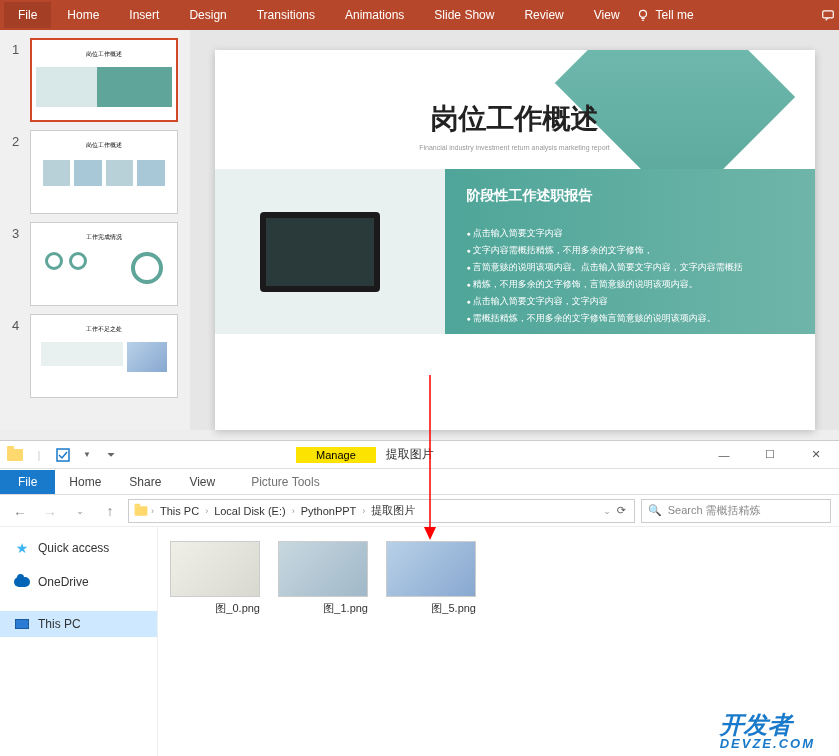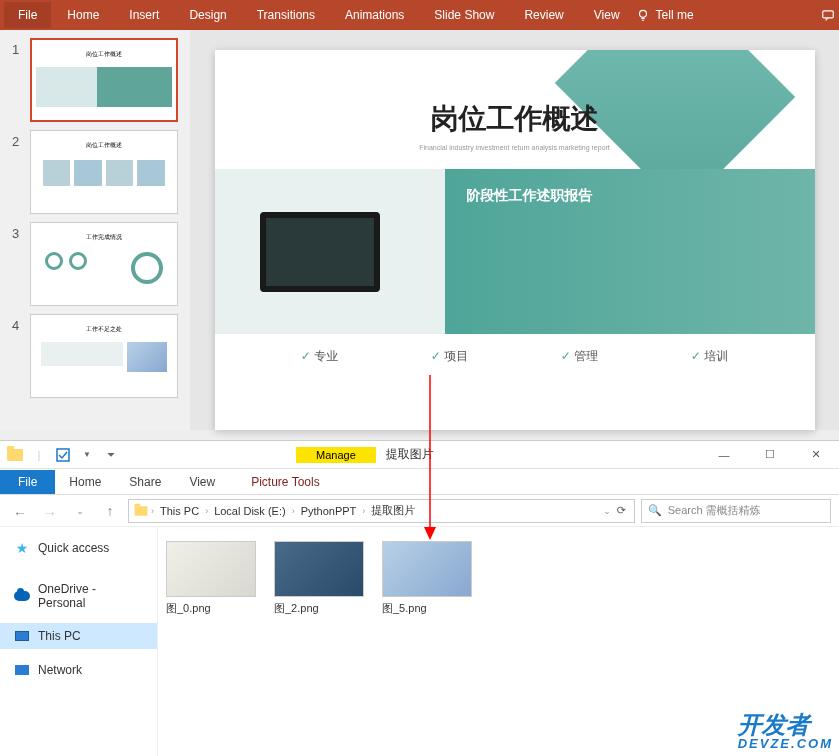--- a/index.html
+++ b/index.html
@@ -50,52 +50,52 @@
 .folder-ico::before{content:"";position:absolute;top:-3px;left:0;width:7px;height:3px;background:#ffd86e;border-radius:1px 1px 0 0}
 .manage-grp{margin-left:170px;display:flex;flex-direction:column;align-items:center}
 .manage-lbl{background:#fde300;padding:2px 20px;font-size:11px}
 .exp-title{margin-left:10px;font-size:12px;color:#333}
 .win-btns{margin-left:auto;display:flex}
 .win-btn{width:46px;height:28px;display:flex;align-items:center;justify-content:center;font-size:11px;color:#555}
 
 .exp-ribbon{height:26px;background:#fff;display:flex;align-items:flex-end;font-size:12px;border-bottom:1px solid #ddd}
 .exp-file-tab{background:#1979ca;color:#fff;padding:5px 18px;font-size:12px}
 .exp-tab{padding:5px 14px;color:#444}
-.exp-tool{padding:5px 14px;color:#7f1d1d;margin-left:8px}
+.exp-tool{padding:5px 14px;color:#737373;margin-left:8px}
 
 .exp-addr{height:32px;display:flex;align-items:center;padding:4px 8px;gap:6px;border-bottom:1px solid #eee}
 .nav-btn{width:24px;height:24px;display:flex;align-items:center;justify-content:center;color:#888;font-size:14px}
 .addr-bar{flex:1;height:24px;border:1px solid #ccc;display:flex;align-items:center;padding:0 4px;font-size:11px;gap:2px}
 .crumb{padding:2px 4px;color:#333}
 .crumb-sep{color:#999;font-size:9px}
 .search-bar{width:190px;height:24px;border:1px solid #ccc;display:flex;align-items:center;padding:0 6px;font-size:11px;color:#888;gap:6px}
 
 .exp-body{flex:1;display:flex}
 .nav-pane{width:158px;border-right:1px solid #eee;padding:8px 0;font-size:12px}
 .nav-item{display:flex;align-items:center;gap:8px;padding:5px 14px;color:#333}
 .nav-item.sel{background:#cde8ff}
 .nav-ico{width:16px;height:16px;display:flex;align-items:center;justify-content:center}
 .star-ico{color:#3eb5f1;font-size:14px}
 .cloud-ico{width:16px;height:10px;background:#0364b8;border-radius:6px;position:relative}
 .cloud-ico::before{content:"";position:absolute;width:7px;height:7px;background:#0364b8;border-radius:50%;top:-3px;left:3px}
 .pc-ico{width:14px;height:10px;background:#2b7cd3;border:1px solid #1a5a9e}
 .net-ico{width:14px;height:10px;background:#2b7cd3}
 
 .files{flex:1;padding:14px 8px;display:flex;gap:14px;align-items:flex-start;flex-wrap:wrap}
-.file-item{width:94px;display:flex;flex-direction:column;align-items:flex-start;gap:4px}
+.file-item{width:94px;display:flex;flex-direction:column;align-items:flex-end;gap:4px}
 .file-thumb{width:90px;height:56px;background:#ddd;border:1px solid #ccc;background-size:cover}
 .ft0{background:linear-gradient(135deg,#f0f0e8,#d8d8d0)}
 .ft1{background:linear-gradient(135deg,#c8d8e0,#a0b8c8)}
 .ft2{background:linear-gradient(135deg,#4a6a8a,#2a4a6a)}
 .ft3{background:linear-gradient(135deg,#d8d0c8,#b8a898)}
 .ft4{background:linear-gradient(135deg,#e8e0d8,#c8b8a8)}
 .ft5{background:linear-gradient(135deg,#b8d0e8,#88a8d0)}
 .file-name{font-size:11px;color:#333;text-align:center}
 
-.watermark{position:absolute;right:6px;bottom:6px;color:#1979ca;font-size:24px;font-weight:700;font-style:italic;font-family:Arial;line-height:1;z-index:200}
+.watermark{position:absolute;right:24px;bottom:6px;color:#1979ca;font-size:24px;font-weight:700;font-style:italic;font-family:Arial;line-height:1;z-index:200}
 .watermark .sm{font-size:13px;letter-spacing:2px;display:block;color:#1979ca}
 </style>
 </head>
 <body>
 
 <div class="ppt">
   <div class="ribbon">
     <div class="tab">File</div>
     <div class="tab">Home</div>
     <div class="tab">Insert</div>
@@ -180,27 +180,29 @@
         <div class="slide-title">岗位工作概述</div>
         <div class="slide-sub">Financial industry investment return analysis marketing report</div>
         <div class="slide-body">
           <div class="slide-img">
               <div class="slide-img-inner">
                 <div class="monitor"></div>
               </div>
             </div>
           <div class="slide-text">
             <h3>阶段性工作述职报告</h3>
-          </div>
-        </div>
-        <div class="slide-bottom">
-          <span>专业</span>
-          <span>项目</span>
-          <span>管理</span>
-          <span>培训</span>
+            <ul>
+              <li>点击输入简要文字内容</li>
+              <li>文字内容需概括精炼，不用多余的文字修饰，</li>
+              <li>言简意赅的说明该项内容。点击输入简要文字内容，文字内容需概括</li>
+              <li>精炼，不用多余的文字修饰，言简意赅的说明该项内容。</li>
+              <li>点击输入简要文字内容，文字内容</li>
+              <li>需概括精炼，不用多余的文字修饰言简意赅的说明该项内容。</li>
+            </ul>
+          </div>
         </div>
       </div>
     </div>
   </div>
 </div>
 
 <svg class="arrow" width="20" height="170">
   <line x1="10" y1="0" x2="10" y2="155" stroke="#ff0000" stroke-width="1.5"></line>
   <polygon points="10,165 4,152 16,152" fill="#ff0000"></polygon>
 </svg>
@@ -265,51 +267,45 @@
     </div>
   </div>
 
   <div class="exp-body">
     <div class="nav-pane">
       <div class="nav-item">
           <div class="nav-ico star-ico">★</div>
           <span>Quick access</span>
         </div>
       <div style="height:8px"></div>
-      <div style="height:8px"></div>
       <div class="nav-item">
           <div class="nav-ico">
             <div class="cloud-ico"></div>
           </div>
-          <span>OneDrive - Personal</span>
-        </div>
+          <span>OneDrive</span>
+        </div>
+      <div style="height:8px"></div>
       <div style="height:8px"></div>
       <div class="nav-item sel">
           <div class="nav-ico">
             <div class="pc-ico"></div>
           </div>
           <span>This PC</span>
         </div>
       <div style="height:8px"></div>
-      <div class="nav-item">
-          <div class="nav-ico">
-            <div class="net-ico"></div>
-          </div>
-          <span>Network</span>
-        </div>
     </div>
 
     <div class="files">
       <div class="file-item">
           <div class="file-thumb ft0"></div>
           <div class="file-name">图_0.png</div>
         </div>
       <div class="file-item">
-          <div class="file-thumb ft2"></div>
-          <div class="file-name">图_2.png</div>
+          <div class="file-thumb ft1"></div>
+          <div class="file-name">图_1.png</div>
         </div>
       <div class="file-item">
           <div class="file-thumb ft5"></div>
           <div class="file-name">图_5.png</div>
         </div>
     </div>
   </div>
 </div>
 
 <div class="watermark">

